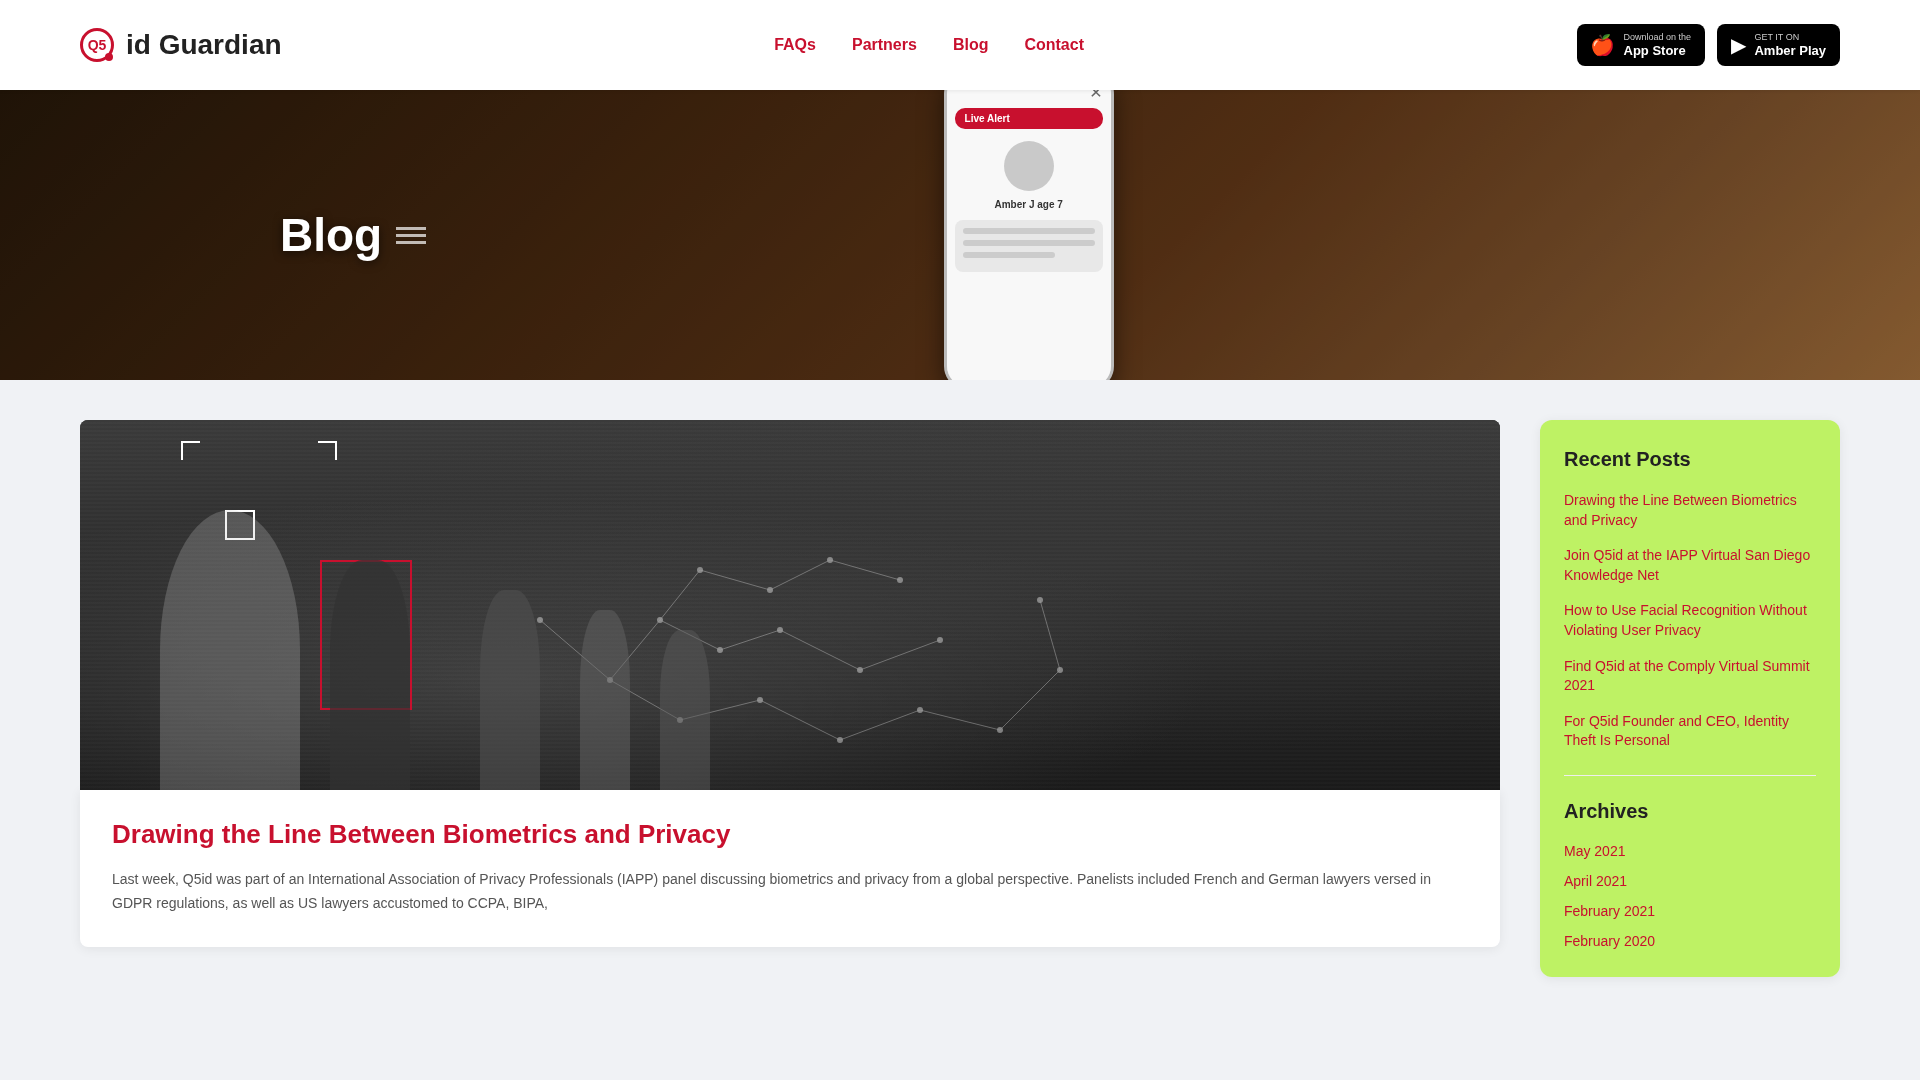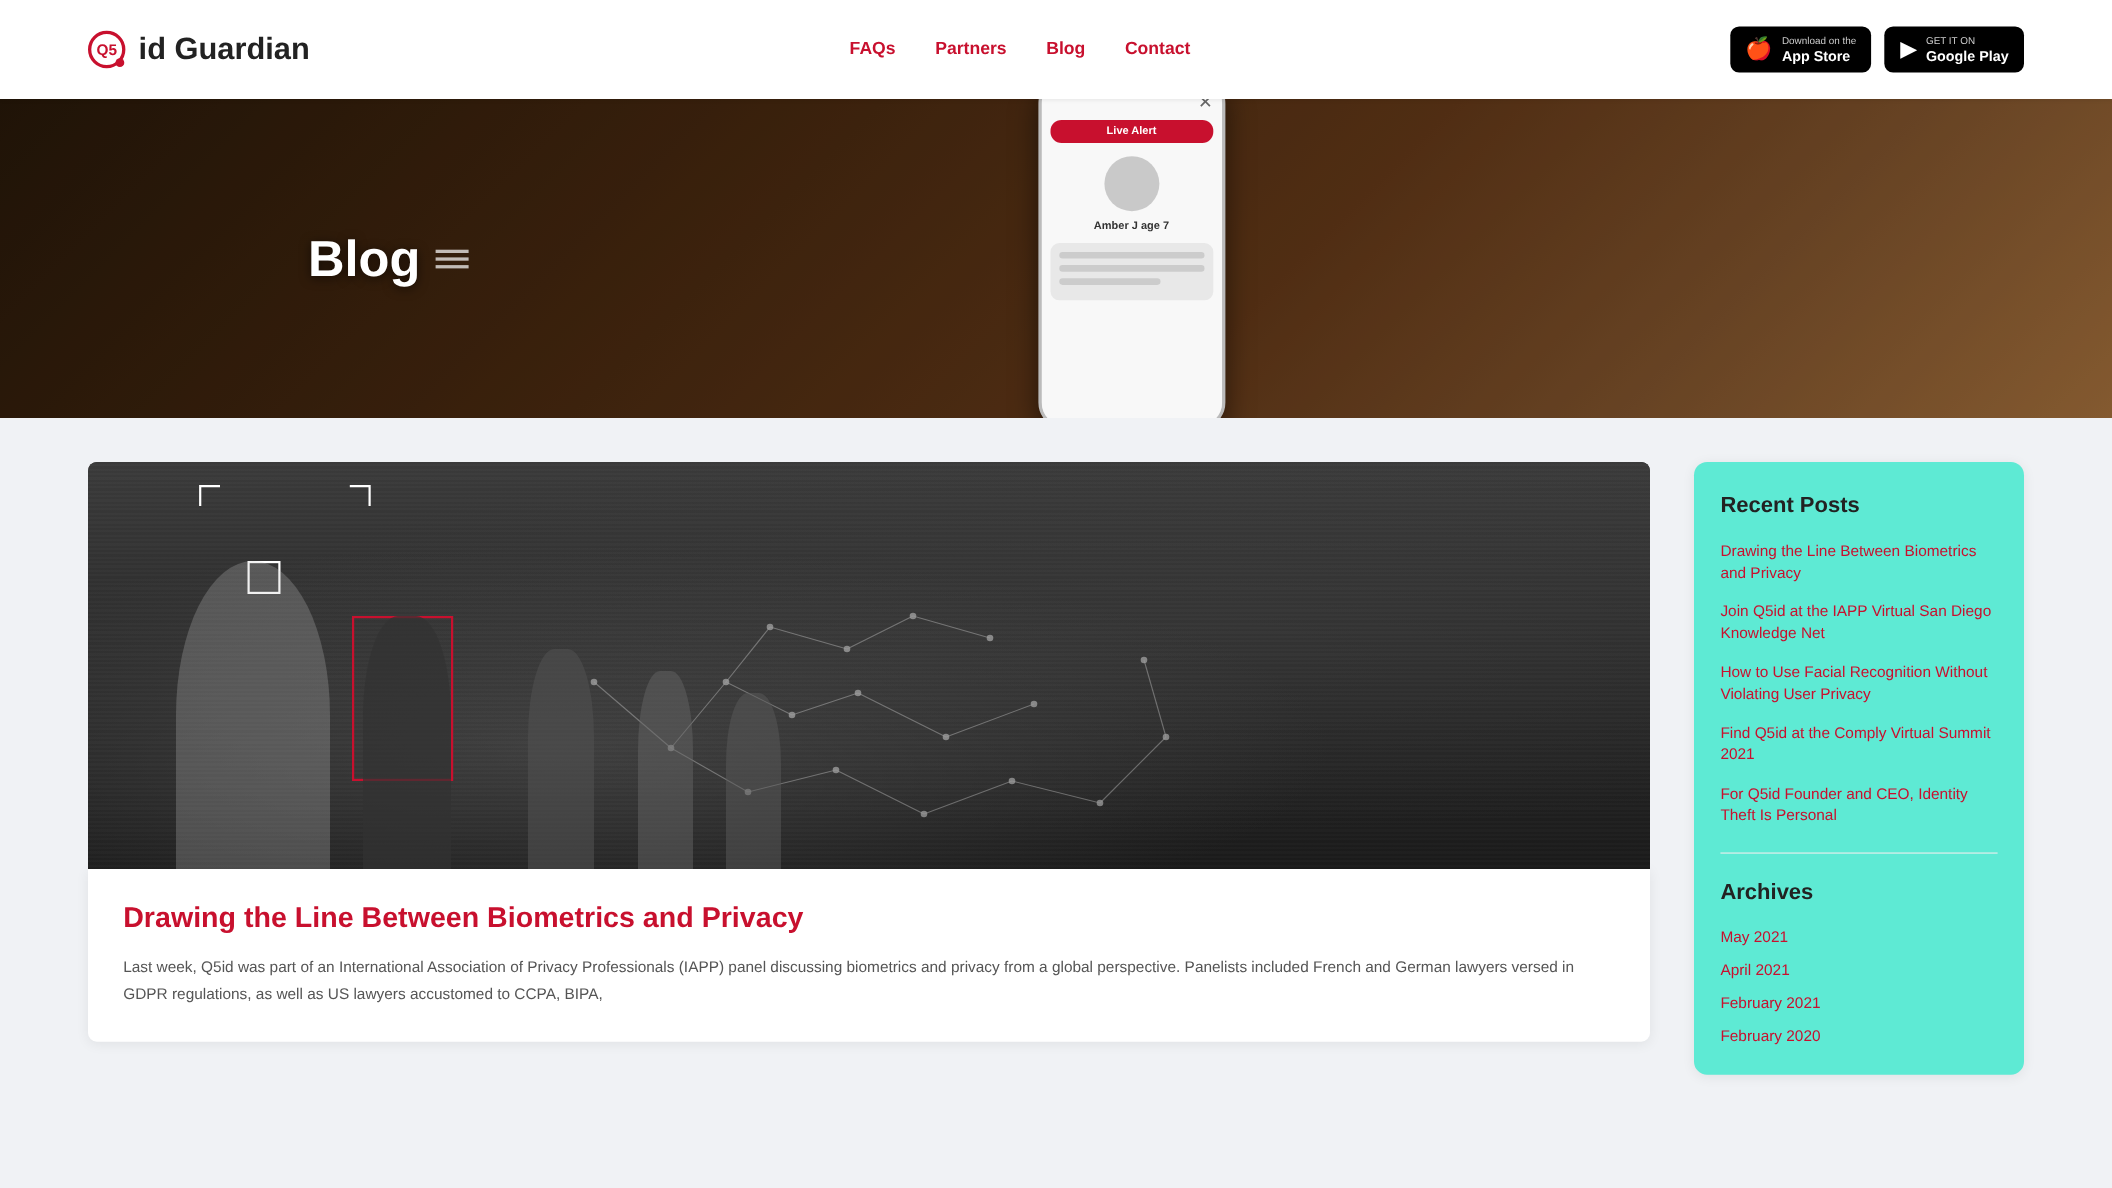--- a/index.html
+++ b/index.html
@@ -128,21 +128,21 @@
       color: #555;
       line-height: 1.7;
     }
 
     
     .sidebar {
       width: 300px;
       flex-shrink: 0;
     }
     .sidebar-card {
-      background: #5eead4;
+      background: #bef264;
       border-radius: 12px;
       padding: 28px 24px;
       box-shadow: 0 2px 12px rgba(0,0,0,0.07);
       margin-top: 0;
     }
     .sidebar-section-title {
       font-size: 20px;
       font-weight: 800;
       color: #222;
       margin-bottom: 20px;
@@ -215,21 +215,21 @@
       border-radius: 24px;
       border: 3px solid #bbb;
       overflow: hidden;
       box-shadow: 0 8px 24px rgba(0,0,0,0.5);
       z-index: 3;
     }
     .pscreen { background: #f8f8f8; height: 100%; padding: 10px 8px; }
     .pscreen-x { text-align: right; color: #666; font-size: 16px; margin-bottom: 6px; }
     .pscreen-alert-bar {
       background: #c8102e; color: #fff; border-radius: 10px;
-      text-align: center; padding: 5px 10px; font-size: 10px; font-weight: 700;
+      padding: 5px 10px; font-size: 10px; font-weight: 700;
       margin-bottom: 12px;
     }
     .pscreen-avatar {
       width: 50px; height: 50px; border-radius: 50%; background: #aaa9;
       margin: 0 auto 8px;
     }
     .pscreen-name { text-align: center; font-size: 10px; font-weight: 700; color: #333; }
     .pscreen-details { background: #e8e8e8; border-radius: 8px; margin-top: 10px; padding: 8px; }
     .pscreen-detail-line { height: 6px; background: #ccc; border-radius: 3px; margin-bottom: 6px; }
     .pscreen-detail-line:last-child { width: 70%; }
@@ -255,21 +255,21 @@
       <span class="store-icon">🍎</span>
       <span class="store-text">
         <span class="store-sub">Download on the</span>
         <span class="store-name">App Store</span>
       </span>
     </a>
     <a href="#" class="store-btn">
       <span class="store-icon">▶</span>
       <span class="store-text">
         <span class="store-sub">GET IT ON</span>
-        <span class="store-name">Google Play</span>
+        <span class="store-name">Amber Play</span>
       </span>
     </a>
   </div>
 </header>
 
 <section class="hero-section">
   <div class="hero-overlay"></div>
 
   <div class="hero-phone-wrap">
     <div class="pscreen">

